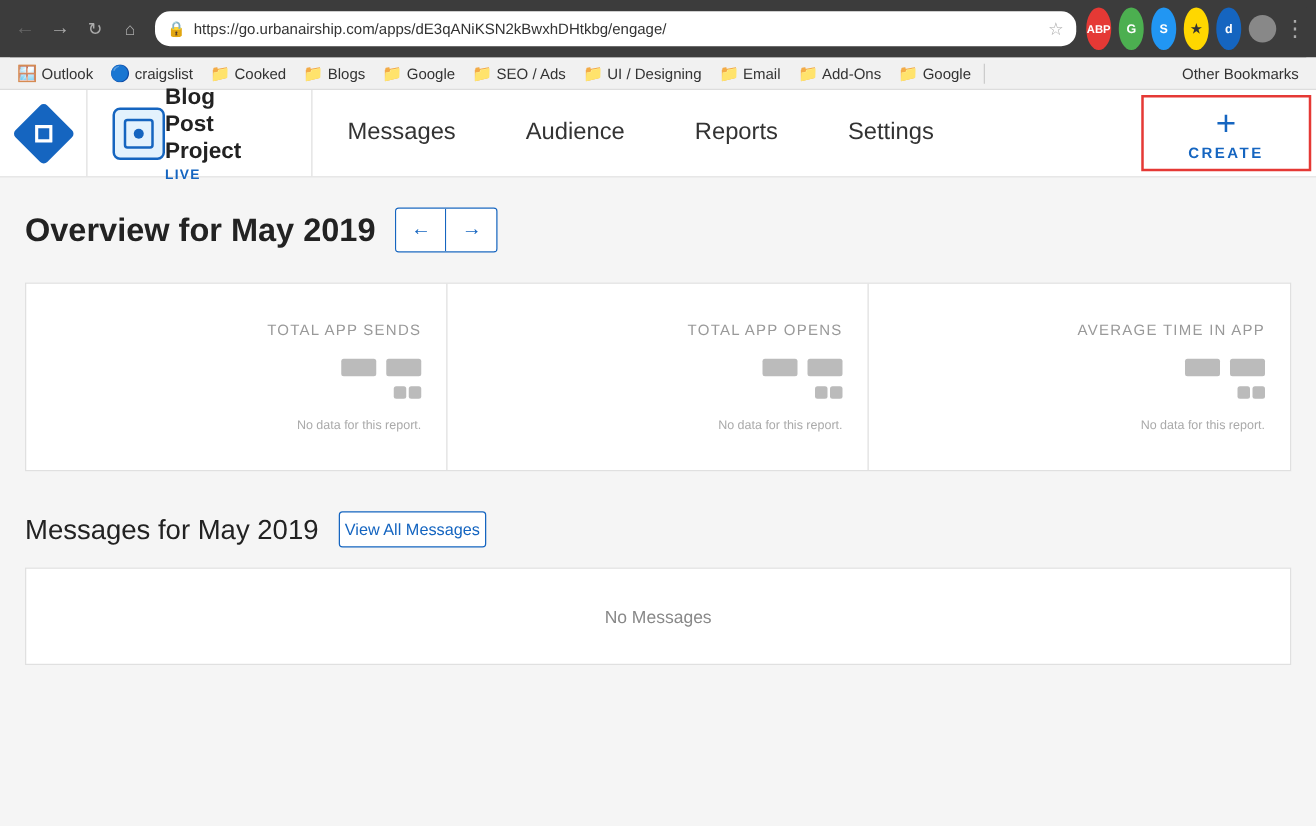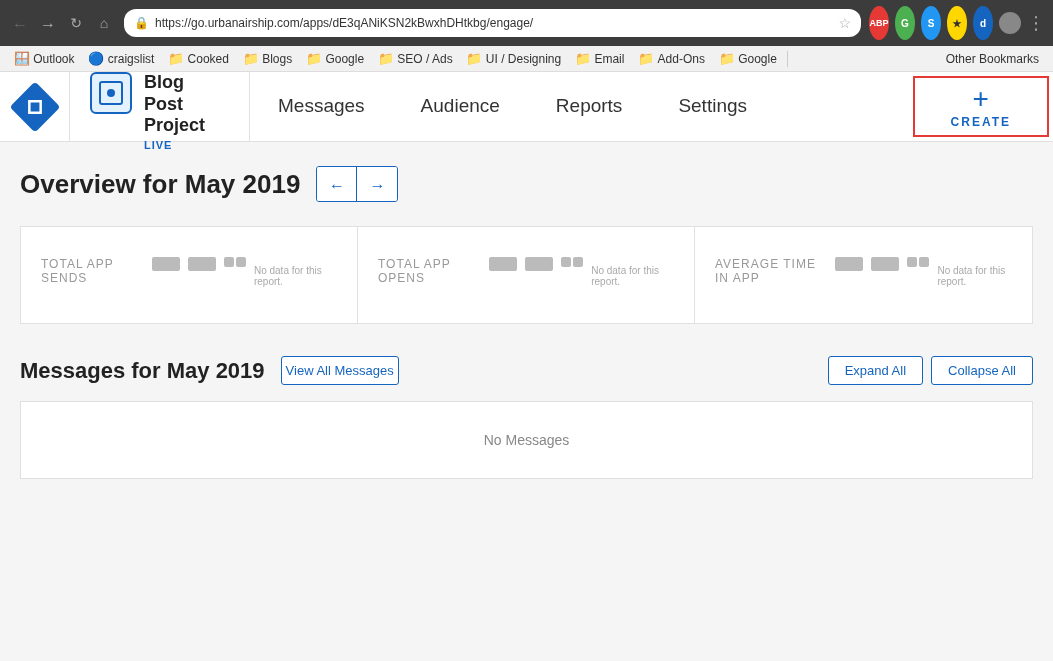--- a/index.html
+++ b/index.html
@@ -33,21 +33,21 @@
     .bookmark-sep { width: 1px; height: 16px; background: #ccc; margin: 0 2px; }
     .other-bookmarks { margin-left: auto; }
 
     
     .app { background: #f5f5f5; min-height: 600px; }
 
     
     .app-header { background: #fff; border-bottom: 1px solid #e0e0e0; display: flex; align-items: stretch; height: 70px; }
     .app-logo { width: 70px; display: flex; align-items: center; justify-content: center; border-right: 1px solid #e0e0e0; }
     .logo-diamond { width: 36px; height: 36px; background: #1565c0; transform: rotate(45deg); border-radius: 4px; display: flex; align-items: center; justify-content: center; }
-    .app-project { display: flex; gap: 12px; padding: 0 20px; border-right: 1px solid #e0e0e0; min-width: 180px; }
+    .app-project { display: flex; align-items: center; gap: 0; padding: 0 20px; border-right: 1px solid #e0e0e0; min-width: 180px; }
     .project-icon { width: 42px; height: 42px; background: #e3f2fd; border: 2px solid #1565c0; border-radius: 6px; display: flex; align-items: center; justify-content: center; }
     .project-icon-inner { width: 24px; height: 24px; border: 2px solid #1565c0; border-radius: 3px; display: flex; align-items: center; justify-content: center; }
     .project-icon-dot { width: 8px; height: 8px; background: #1565c0; border-radius: 50%; }
     .project-info { display: flex; flex-direction: column; }
     .project-name { font-size: 18px; font-weight: bold; color: #222; line-height: 1.2; }
     .project-live { font-size: 11px; color: #1565c0; font-weight: bold; letter-spacing: 1px; margin-top: 2px; }
     .app-nav { display: flex; align-items: center; flex: 1; }
     .nav-item { padding: 0 28px; height: 100%; display: flex; align-items: center; font-size: 19px; font-weight: 500; color: #333; cursor: pointer; border-bottom: 2px solid transparent; }
     .create-btn-container { display: flex; align-items: center; justify-content: center; padding: 0 20px; border: 2px solid #e53935; margin: 4px; }
     .create-btn { display: flex; flex-direction: column; align-items: center; justify-content: center; cursor: pointer; background: none; border: none; padding: 8px 16px; }
@@ -57,32 +57,32 @@
     
     .main-content { padding: 24px 20px; }
     .overview-header { display: flex; align-items: center; gap: 16px; margin-bottom: 24px; }
     .overview-title { font-size: 26px; font-weight: bold; color: #222; }
     .nav-arrows { display: flex; border: 1px solid #1565c0; border-radius: 3px; overflow: hidden; }
     .arrow-btn { width: 40px; height: 34px; display: flex; align-items: center; justify-content: center; cursor: pointer; background: white; border: none; color: #1565c0; font-size: 16px; }
     .arrow-btn:first-child { border-right: 1px solid #1565c0; }
 
     
     .stats-grid { display: grid; grid-template-columns: 1fr 1fr 1fr; gap: 0; border: 1px solid #e0e0e0; background: #fff; margin-bottom: 32px; }
-    .stat-card { padding: 30px 20px; display: flex; flex-direction: row; align-items: flex-start; gap: 8px; border-right: 1px solid #e0e0e0; }
+    .stat-card { padding: 30px 20px; display: flex; flex-direction: column; align-items: flex-end; gap: 8px; border-right: 1px solid #e0e0e0; }
     .stat-card:last-child { border-right: none; }
     .stat-label { font-size: 12px; color: #999; text-transform: uppercase; letter-spacing: 1px; margin-bottom: 8px; }
     .stat-value-placeholder { display: flex; gap: 8px; align-items: center; }
     .placeholder-block { width: 28px; height: 14px; background: #bbb; border-radius: 2px; }
     .stat-sub-placeholder { display: flex; gap: 2px; }
     .placeholder-dash { width: 10px; height: 10px; background: #bbb; border-radius: 2px; }
     .stat-no-data { font-size: 10px; color: #aaa; margin-top: 8px; }
 
     
     .messages-header { display: flex; align-items: center; gap: 16px; margin-bottom: 16px; }
-    .messages-title { font-size: 22px; font-weight: bold; color: #222; }
+    .messages-title { font-size: 22px; font-weight: normal; color: #222; }
     .view-all-btn { padding: 6px 4px; border: 1px solid #1565c0; color: #1565c0; background: white; border-radius: 3px; cursor: pointer; font-size: 13px; }
     .messages-actions { margin-left: auto; display: flex; gap: 8px; }
     .action-btn { padding: 6px 16px; border: 1px solid #1565c0; color: #1565c0; background: white; border-radius: 3px; cursor: pointer; font-size: 13px; }
     .no-messages-box { background: white; border: 1px solid #e0e0e0; padding: 30px; text-align: center; color: #888; font-size: 14px; }
   </style>
 </head>
 <body>
 
 <div class="browser-chrome">
   <div class="browser-toolbar">
@@ -251,24 +251,20 @@
           <div class="placeholder-dash"></div>
           <div class="placeholder-dash"></div>
         </div>
         <div class="stat-no-data">No data for this report.</div>
       </div>
     </div>
 
     <div class="messages-header">
       <h2 class="messages-title">Messages for May 2019</h2>
       <button class="view-all-btn">View All Messages</button>
-      <div class="messages-actions">
-        <button class="action-btn">Expand All</button>
-        <button class="action-btn">Collapse All</button>
-      </div>
     </div>
 
     <div class="no-messages-box">
       <span>No Messages</span>
     </div>
 
   </div>
 </div>
 
 </body></html>

